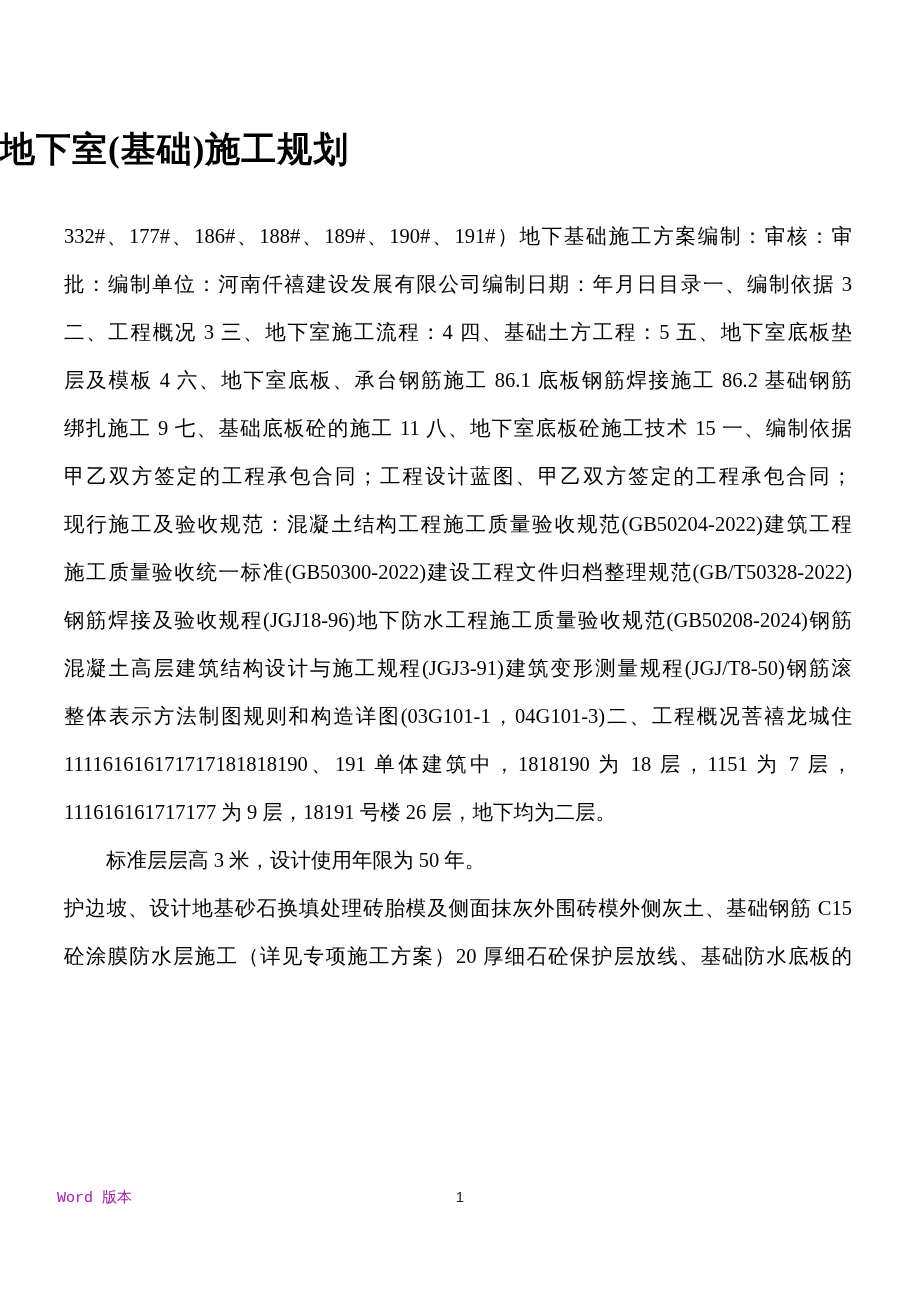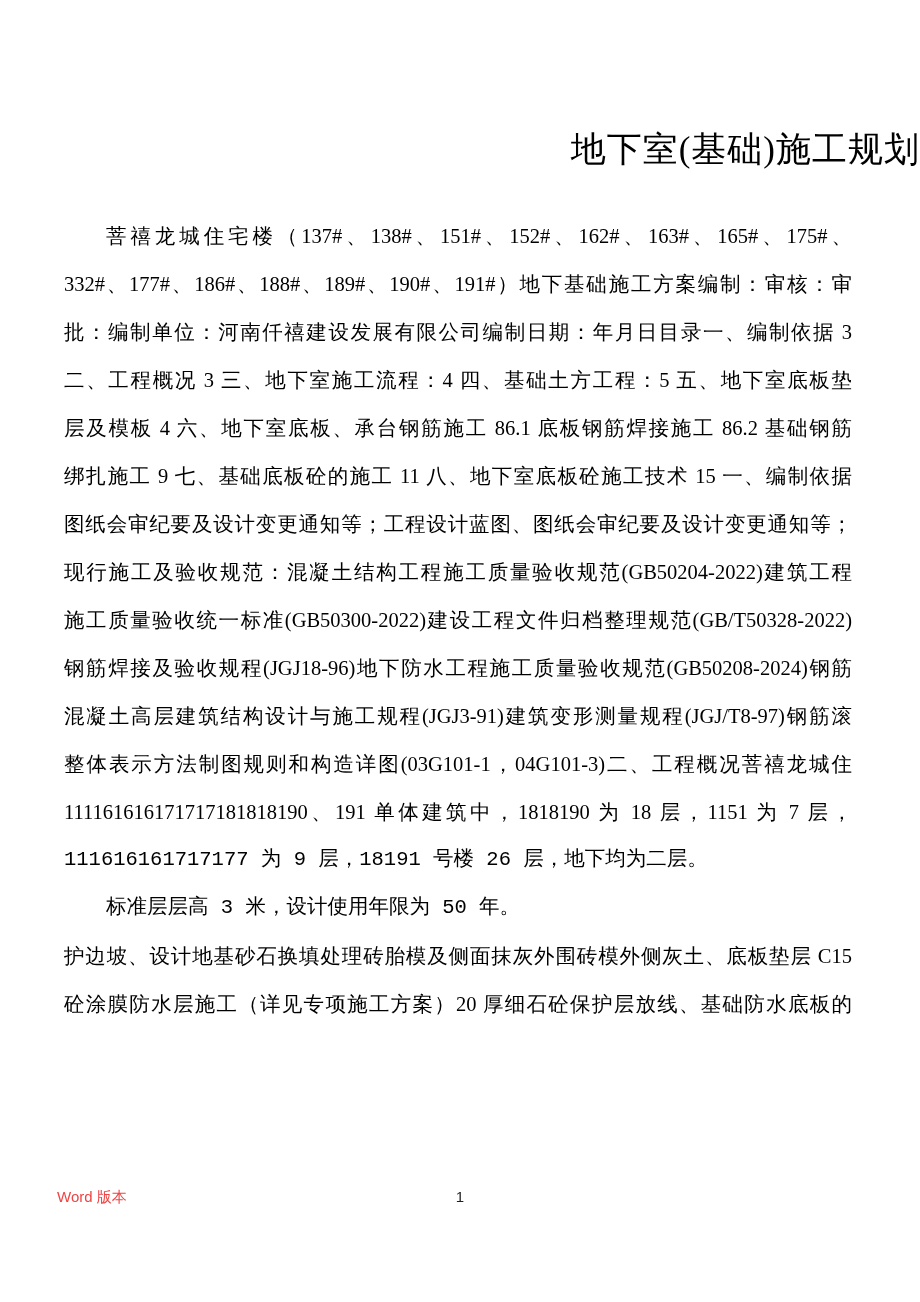--- a/index.html
+++ b/index.html
@@ -14,23 +14,23 @@
     background: #ffffff;
     color: #000000;
     font-family: "Liberation Serif", "DejaVu Serif", serif;
     overflow: hidden;
   }
   .doc-title {
     position: absolute;
     top: 126px;
     left: 0;
     width: 920px;
-    text-align: right;
+    text-align: left;
     font-size: 35px;
-    font-weight: 400;
+    font-weight: 700;
     letter-spacing: 1px;
     white-space: nowrap;
   }
   .doc-body {
     position: absolute;
     top: 212px;
     left: 64px;
     width: 788px;
   }
   .line {
@@ -41,70 +41,69 @@
     text-align: justify;
     text-align-last: justify;
     white-space: normal;
   }
   .line.indent {
     text-indent: 42px;
   }
   .line.plain {
     text-align: left;
     text-align-last: auto;
-    font-family: Liberation Mono, monospace;
   }
   .footer {
     position: absolute;
     top: 1188px;
     left: 0;
     width: 920px;
     height: 30px;
     font-family: "Liberation Sans", "DejaVu Sans", sans-serif;
     font-size: 15px;
   }
   .footer-version {
     position: absolute;
     left: 57px;
     top: 0;
-    color: #ef4444;
+    color: #a21caf;
+    font-family: Liberation Mono, monospace;
   }
   .footer-page-number {
     position: absolute;
     left: 0;
     top: 0;
     width: 920px;
     text-align: center;
     color: #1f1f1f;
   }
 </style>
 </head>
 <body>
 
 <div class="page">
 
   <div class="doc-title">地下室(基础)施工规划</div>
 
   <div class="doc-body">
-    <div class="line indent">菩禧龙城住宅楼（137#、138#、151#、152#、162#、163#、165#、175#、</div>
     <div class="line">332#、177#、186#、188#、189#、190#、191#）地下基础施工方案编制：审核：审</div>
     <div class="line">批：编制单位：河南仟禧建设发展有限公司编制日期：年月日目录一、编制依据 3</div>
     <div class="line">二、工程概况 3 三、地下室施工流程：4 四、基础土方工程：5 五、地下室底板垫</div>
     <div class="line">层及模板 4 六、地下室底板、承台钢筋施工 86.1 底板钢筋焊接施工 86.2 基础钢筋</div>
     <div class="line">绑扎施工 9 七、基础底板砼的施工 11 八、地下室底板砼施工技术 15 一、编制依据</div>
-    <div class="line">图纸会审纪要及设计变更通知等；工程设计蓝图、图纸会审纪要及设计变更通知等；</div>
+    <div class="line">甲乙双方签定的工程承包合同；工程设计蓝图、甲乙双方签定的工程承包合同；</div>
     <div class="line">现行施工及验收规范：混凝土结构工程施工质量验收规范(GB50204-2022)建筑工程</div>
     <div class="line">施工质量验收统一标准(GB50300-2022)建设工程文件归档整理规范(GB/T50328-2022)</div>
     <div class="line">钢筋焊接及验收规程(JGJ18-96)地下防水工程施工质量验收规范(GB50208-2024)钢筋</div>
-    <div class="line">混凝土高层建筑结构设计与施工规程(JGJ3-91)建筑变形测量规程(JGJ/T8-97)钢筋滚</div>
+    <div class="line">混凝土高层建筑结构设计与施工规程(JGJ3-91)建筑变形测量规程(JGJ/T8-50)钢筋滚</div>
     <div class="line">整体表示方法制图规则和构造详图(03G101-1，04G101-3)二、工程概况菩禧龙城住</div>
     <div class="line">111161616171717181818190、191 单体建筑中，1818190 为 18 层，1151 为 7 层，</div>
     <div class="line plain">111616161717177 为 9 层，18191 号楼 26 层，地下均为二层。</div>
     <div class="line indent plain">标准层层高 3 米，设计使用年限为 50 年。</div>
-    <div class="line">护边坡、设计地基砂石换填处理砖胎模及侧面抹灰外围砖模外侧灰土、底板垫层 C15</div>
+    <div class="line">护边坡、设计地基砂石换填处理砖胎模及侧面抹灰外围砖模外侧灰土、基础钢筋 C15</div>
     <div class="line">砼涂膜防水层施工（详见专项施工方案）20 厚细石砼保护层放线、基础防水底板的</div>
   </div>
 
   <div class="footer">
     <span class="footer-version">Word 版本</span>
     <span class="footer-page-number">1</span>
   </div>
 
 </div>
 

